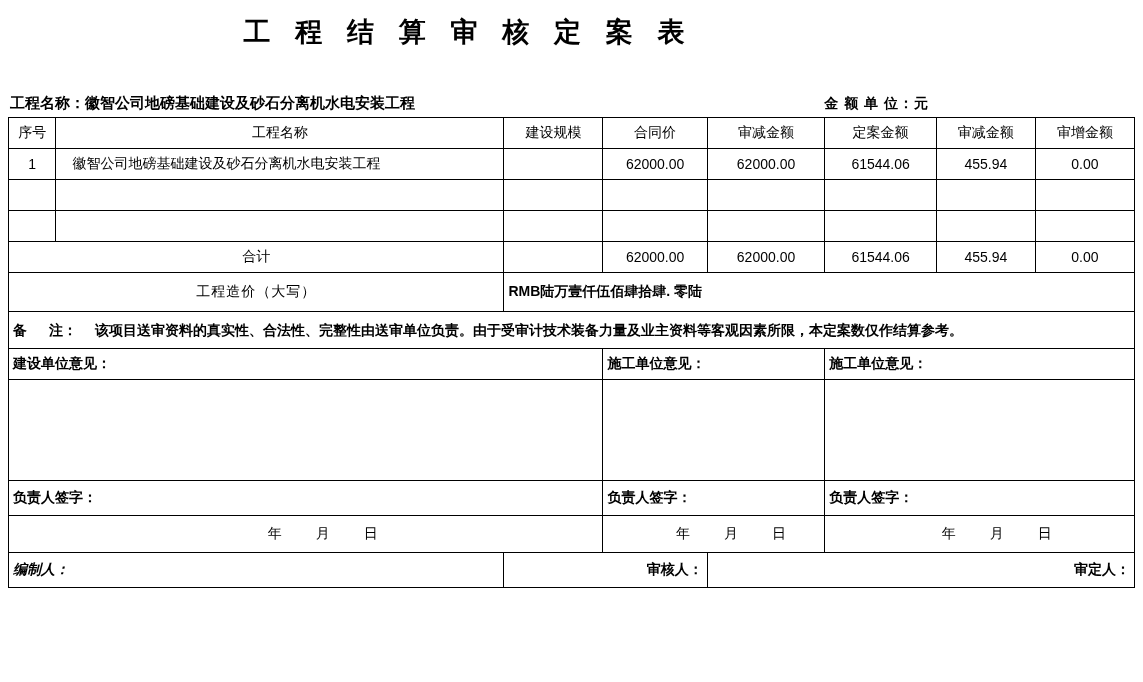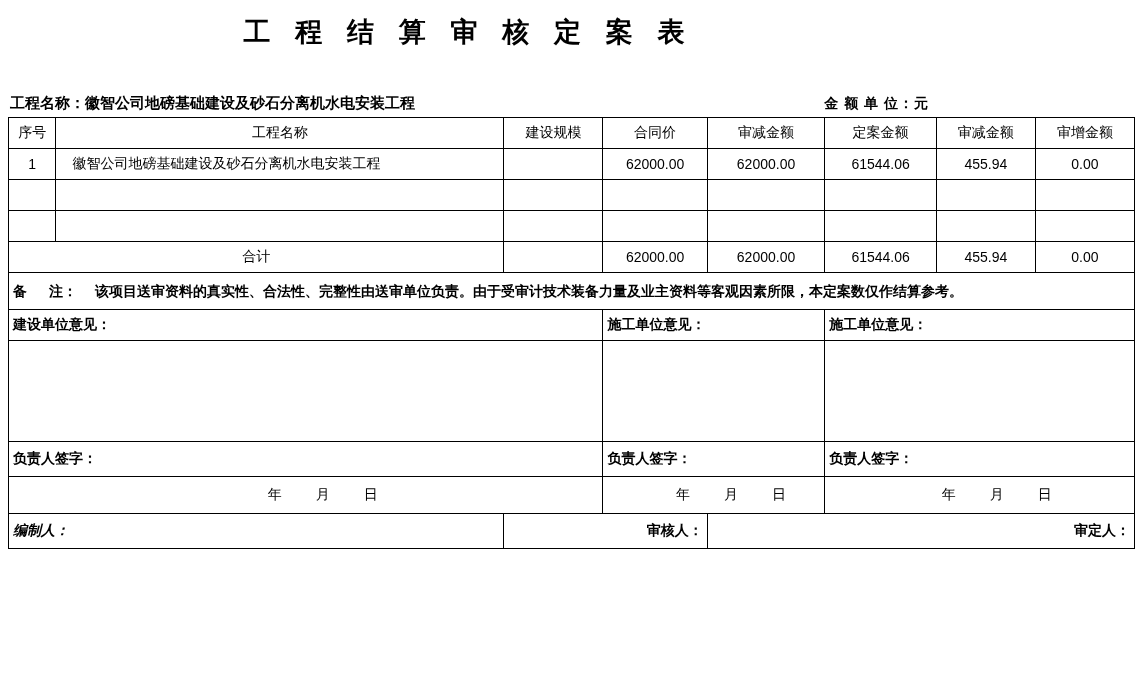--- a/index.html
+++ b/index.html
@@ -216,20 +216,24 @@
       <tr class="row-h">
         <td class="c" colspan="2">合计</td>
         <td class="c"></td>
         <td class="num">62000.00</td>
         <td class="num">62000.00</td>
         <td class="num">61544.06</td>
         <td class="num">455.94</td>
         <td class="num">0.00</td>
       </tr>
       <tr>
+        <td class="capsule-label" colspan="2" style="height:38px;">工程造价（大写）</td>
+        <td class="bigcap" colspan="6">RMB陆万壹仟伍佰肆拾肆. 零陆</td>
+      </tr>
+      <tr>
         <td class="note-cell" colspan="8"><span class="b1">备</span><span class="b2">注：</span><span>该项目送审资料的真实性、合法性、完整性由送审单位负责。由于受审计技术装备力量及业主资料等客观因素所限，本定案数仅作结算参考。</span></td>
       </tr>
 
       <tr>
         <td class="op-head" colspan="3">建设单位意见：</td>
         <td class="op-head" colspan="2">施工单位意见：</td>
         <td class="op-head" colspan="3">施工单位意见：</td>
       </tr>
       <tr>
         <td class="op-blank" colspan="3"></td>

